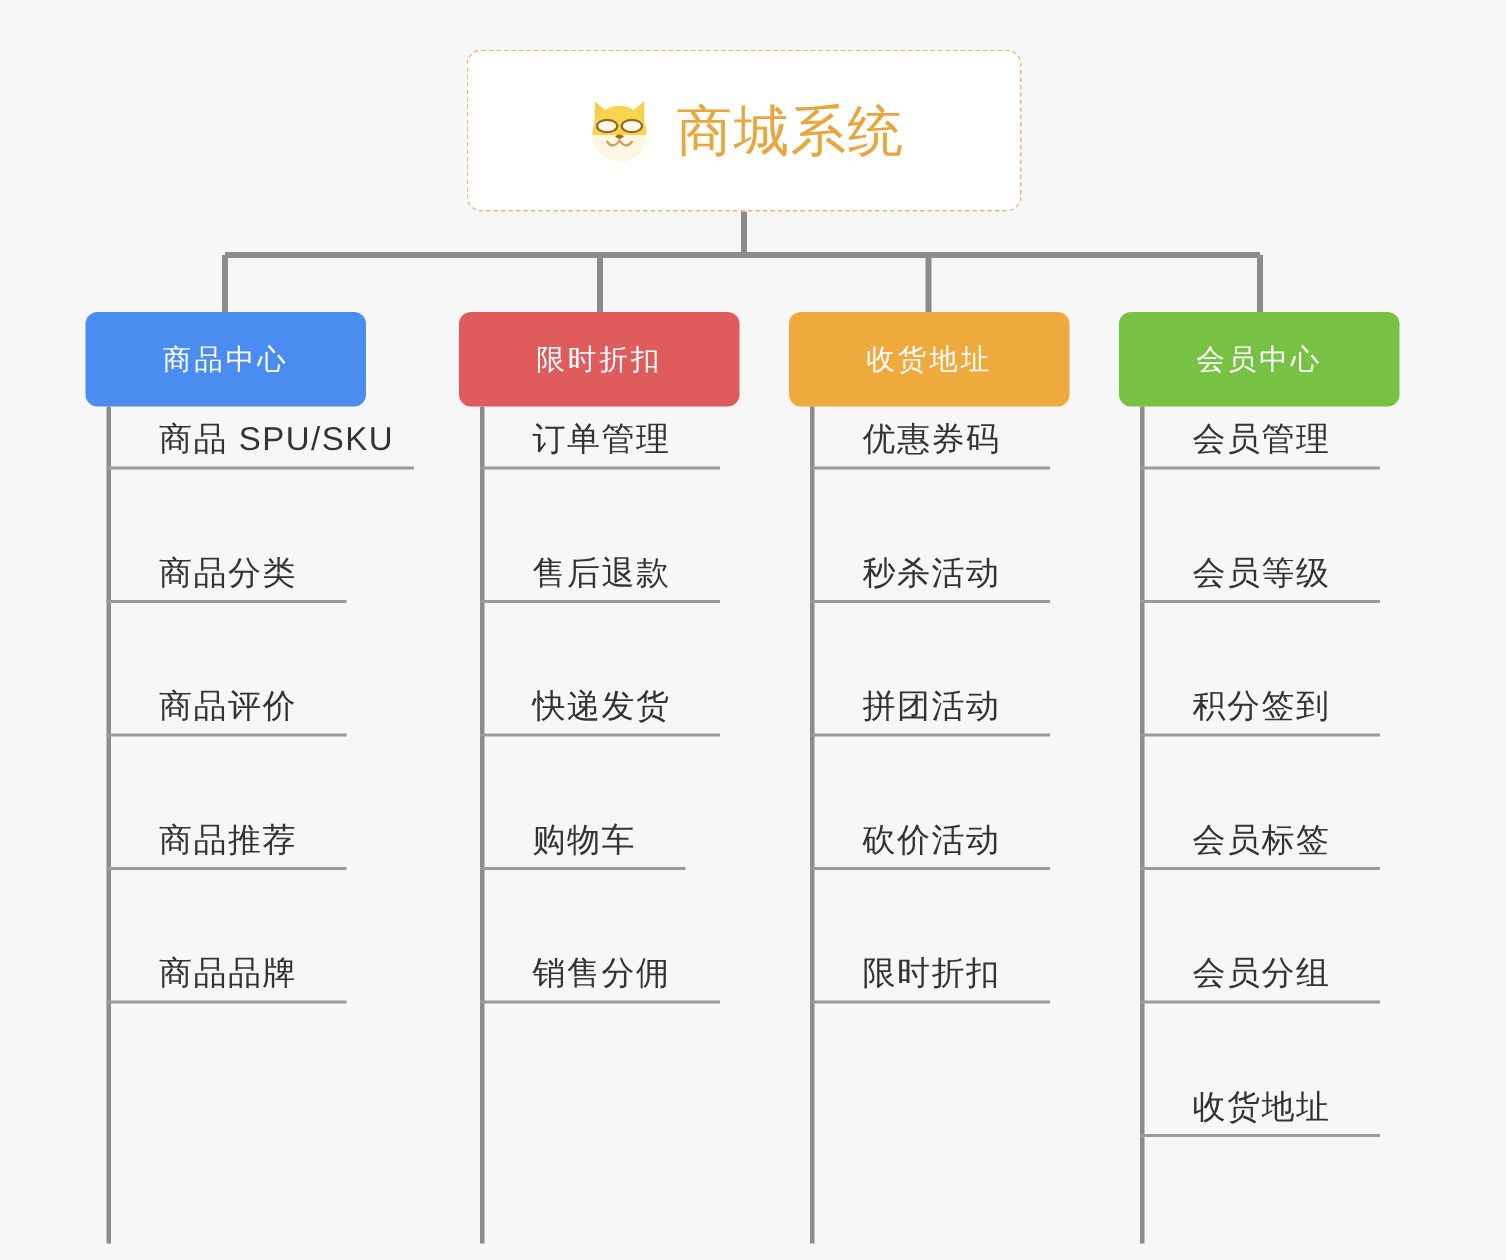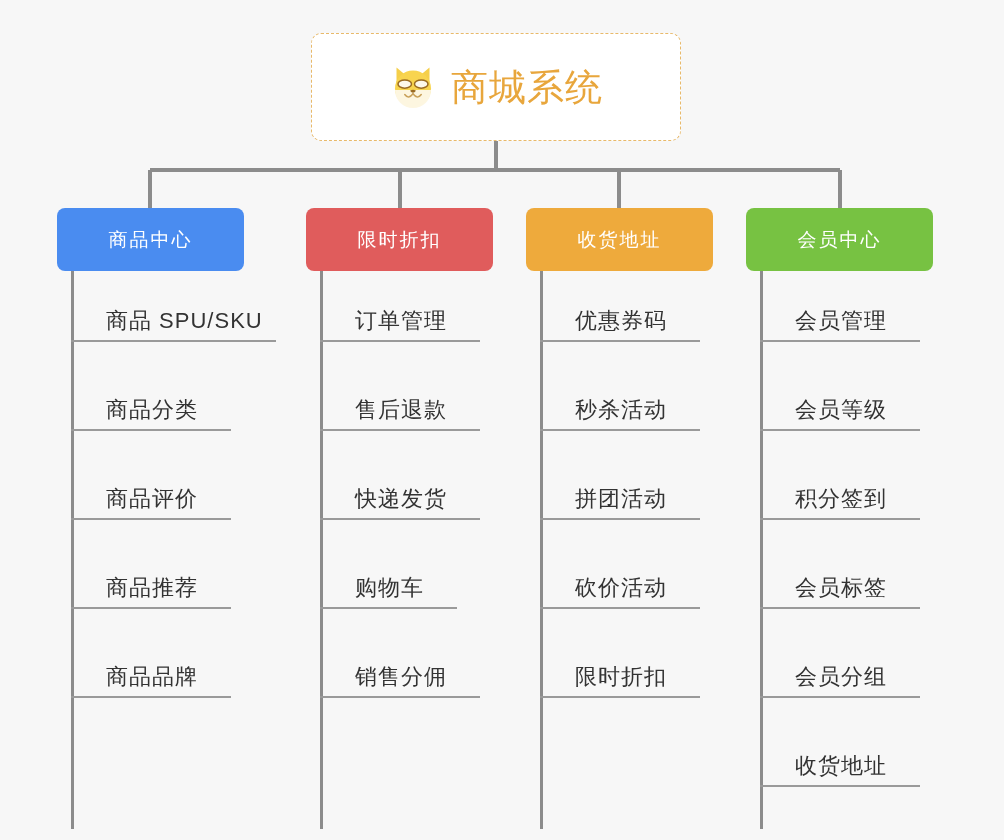--- a/index.html
+++ b/index.html
@@ -101,21 +101,21 @@
     padding-top: 10px;
     margin-left: 14px;
     border-left: 3px solid #8c8c8c;
     height: 558px;
   }
 
   .item {
     position: relative;
     height: 89px;
     display: flex;
-    align-items: center;
+    align-items: flex-start;
   }
 
   .item-inner {
     position: relative;
     padding-left: 32px;
     padding-bottom: 6px;
   }
 
   .item-label {
     display: block;

